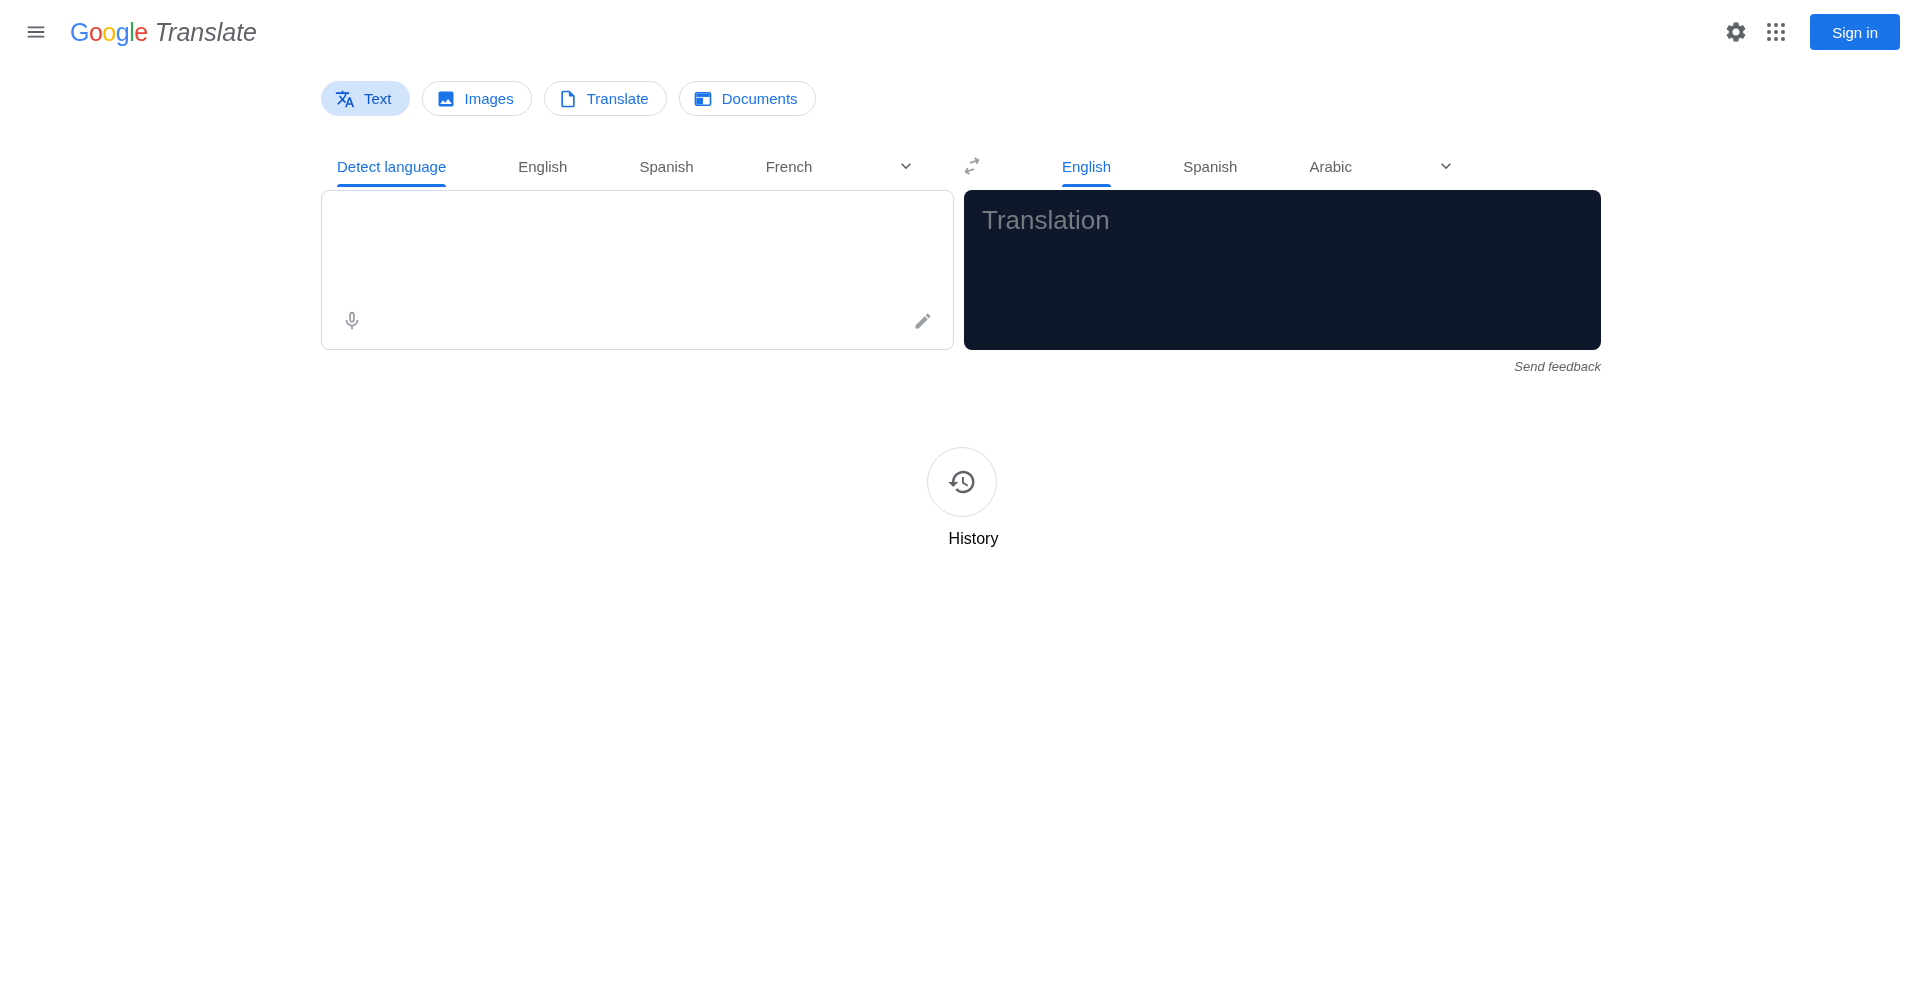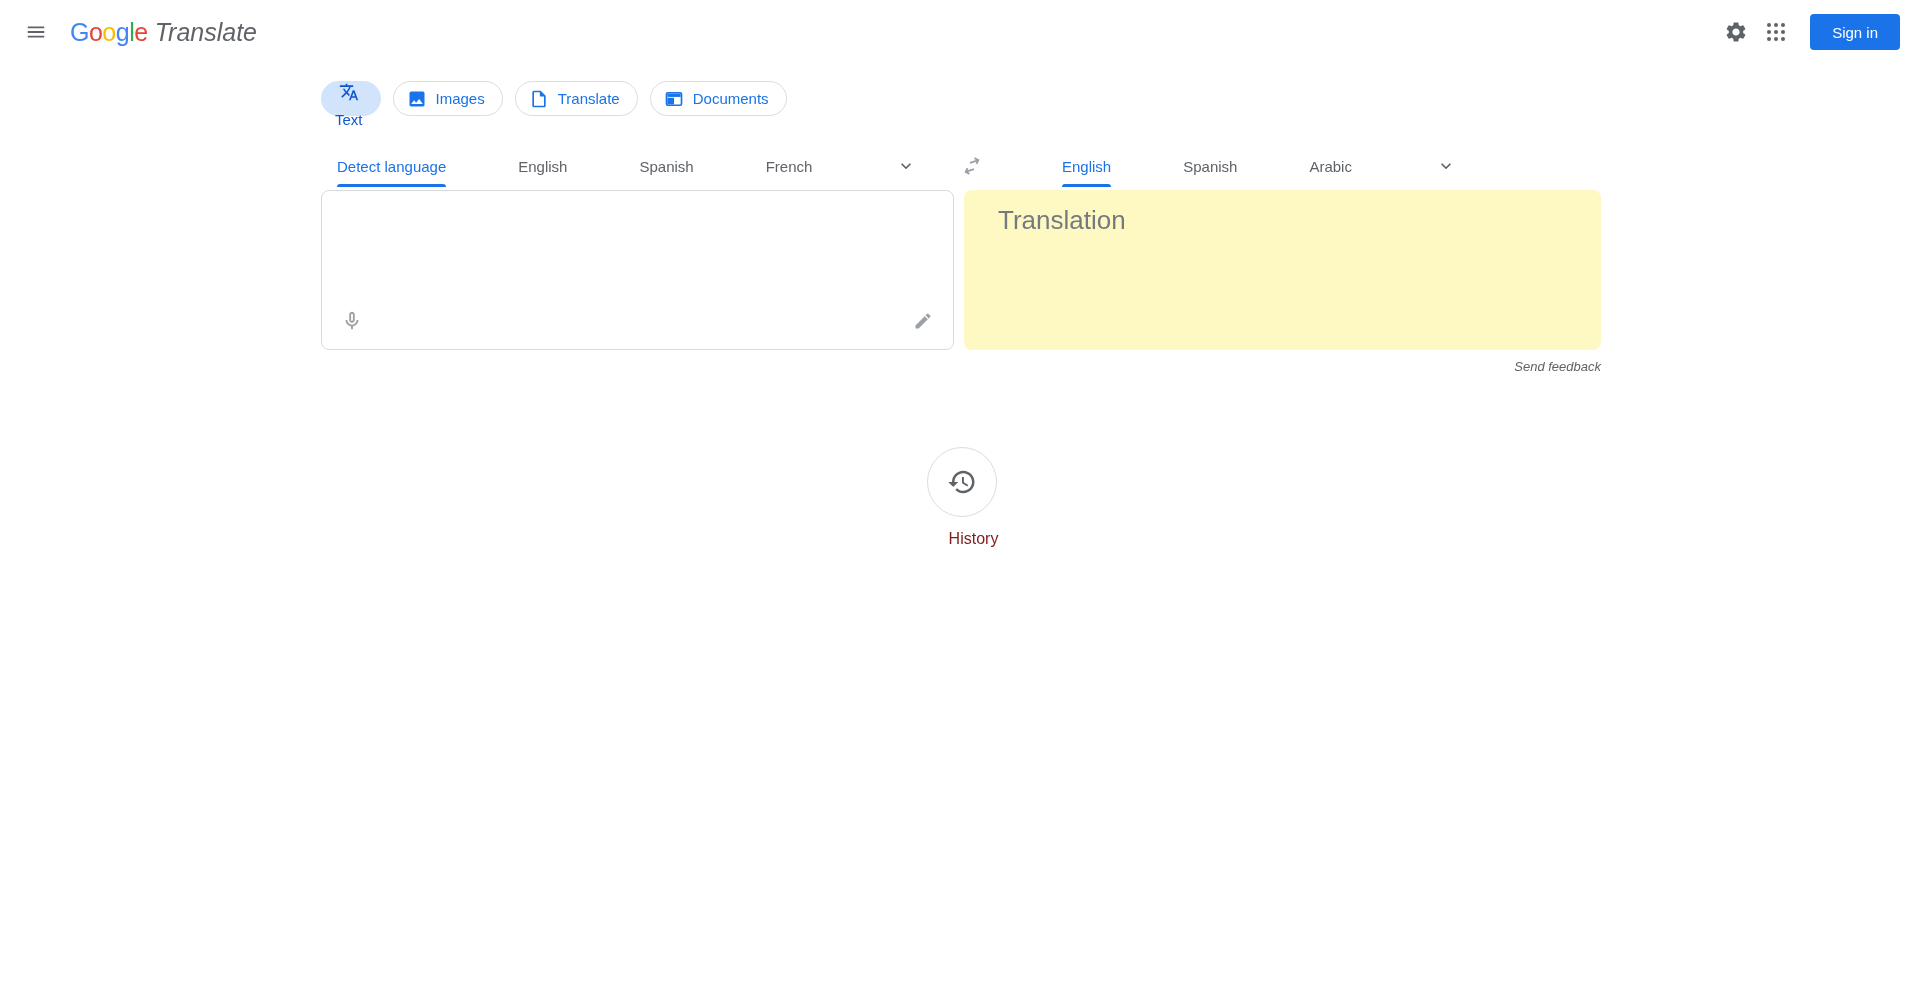--- a/index.html
+++ b/index.html
@@ -19,21 +19,21 @@
     font-family:"Liberation Sans", sans-serif; }
 
   
   .main { margin-left:321px; width:1281px; }
 
   
   .tabs { display:flex; gap:12px; margin-top:17px; }
   .tab-pill { height:35px; display:flex; align-items:center; gap:9px; padding:0 17px 0 13px;
     border:1px solid #dadce0; border-radius:18px; background:#fff; color:#1a73e8;
     font-size:15px; font-weight:500; cursor:pointer; font-family:"Liberation Sans", sans-serif; }
-  .tab-pill.active { background:#d2e3fc; border-color:#d2e3fc; color:#0b57d0;flex-direction:column; }
+  .tab-pill.active { background:#d2e3fc; border-color:#d2e3fc; color:#0b57d0; }
   .tab-pill svg { flex:0 0 auto; }
 
   
   .grid { display:grid; grid-template-columns:633px 637px; column-gap:10px; margin-top:32px; }
   .langbar { height:36px; display:flex; align-items:center; padding-left:16px; position:relative;gap:44px; }
   .langbar-right { padding-left:0; }
   .lang-tab { position:relative; height:36px; display:flex; align-items:center; margin-right:28px;
     background:none; border:none; cursor:pointer; font-size:15px; font-weight:500; color:#5f6368;
     font-family:"Liberation Sans", sans-serif; padding:0; }
   .lang-tab.active { color:#1a73e8; }
@@ -49,32 +49,32 @@
     border:1px solid #d8dade; border-radius:8px; }
   .source-input { width:100%; height:96px; border:none; outline:none; resize:none;
     background:transparent; font-size:26px; color:#202124; padding:14px 18px;
     font-family:"Liberation Sans", sans-serif; }
   .panel-icon-btn { position:absolute; bottom:12px; background:none; border:none; cursor:pointer;
     width:32px; height:32px; display:flex; align-items:center; justify-content:center; border-radius:50%; }
   .mic-btn { left:14px; }
   .draw-btn { right:14px; }
 
   .target-col { display:flex; flex-direction:column; }
-  .target-panel { width:637px; height:160px; background:#fef9c3; border-radius:8px; padding:15px 34px; }
+  .target-panel { width:637px; height:160px; background:#0f172a; border-radius:8px; padding:15px 18px; }
   .translation-placeholder { font-size:26px; color:#757a80; }
   .feedback-row { text-align:right; margin-top:7px; }
   .feedback-link { font-size:13px; font-style:italic; color:#5f6368; text-decoration:none; cursor:pointer; }
 
   
   .shortcuts { display:flex; justify-content:center; gap:36px; margin-top:72px; }
   .shortcut { width:100px; display:flex; flex-direction:column; align-items:center;
     background:none; border:none; cursor:pointer; font-family:"Liberation Sans", sans-serif; }
   .shortcut-circle { width:70px; height:70px; border:1px solid #dadce0; border-radius:50%;
     background:#fff; display:flex; align-items:center; justify-content:center; }
-  .shortcut-label { margin-top:13px; font-size:16px; color:#7f1d1d;padding-left:24px; }
+  .shortcut-label { margin-top:13px; font-size:16px; color:#000000;padding-left:24px; }
 </style>
 </head>
 <body>
 
 <div class="header">
   <button class="icon-btn">
     <span style="display:flex">
       <svg width="22" height="22" viewBox="0 0 24 24">
           <path fill="#5f6368" d="M3 6h18v2H3V6zm0 5h18v2H3v-2zm0 5h18v2H3v-2z"></path>
         </svg>

